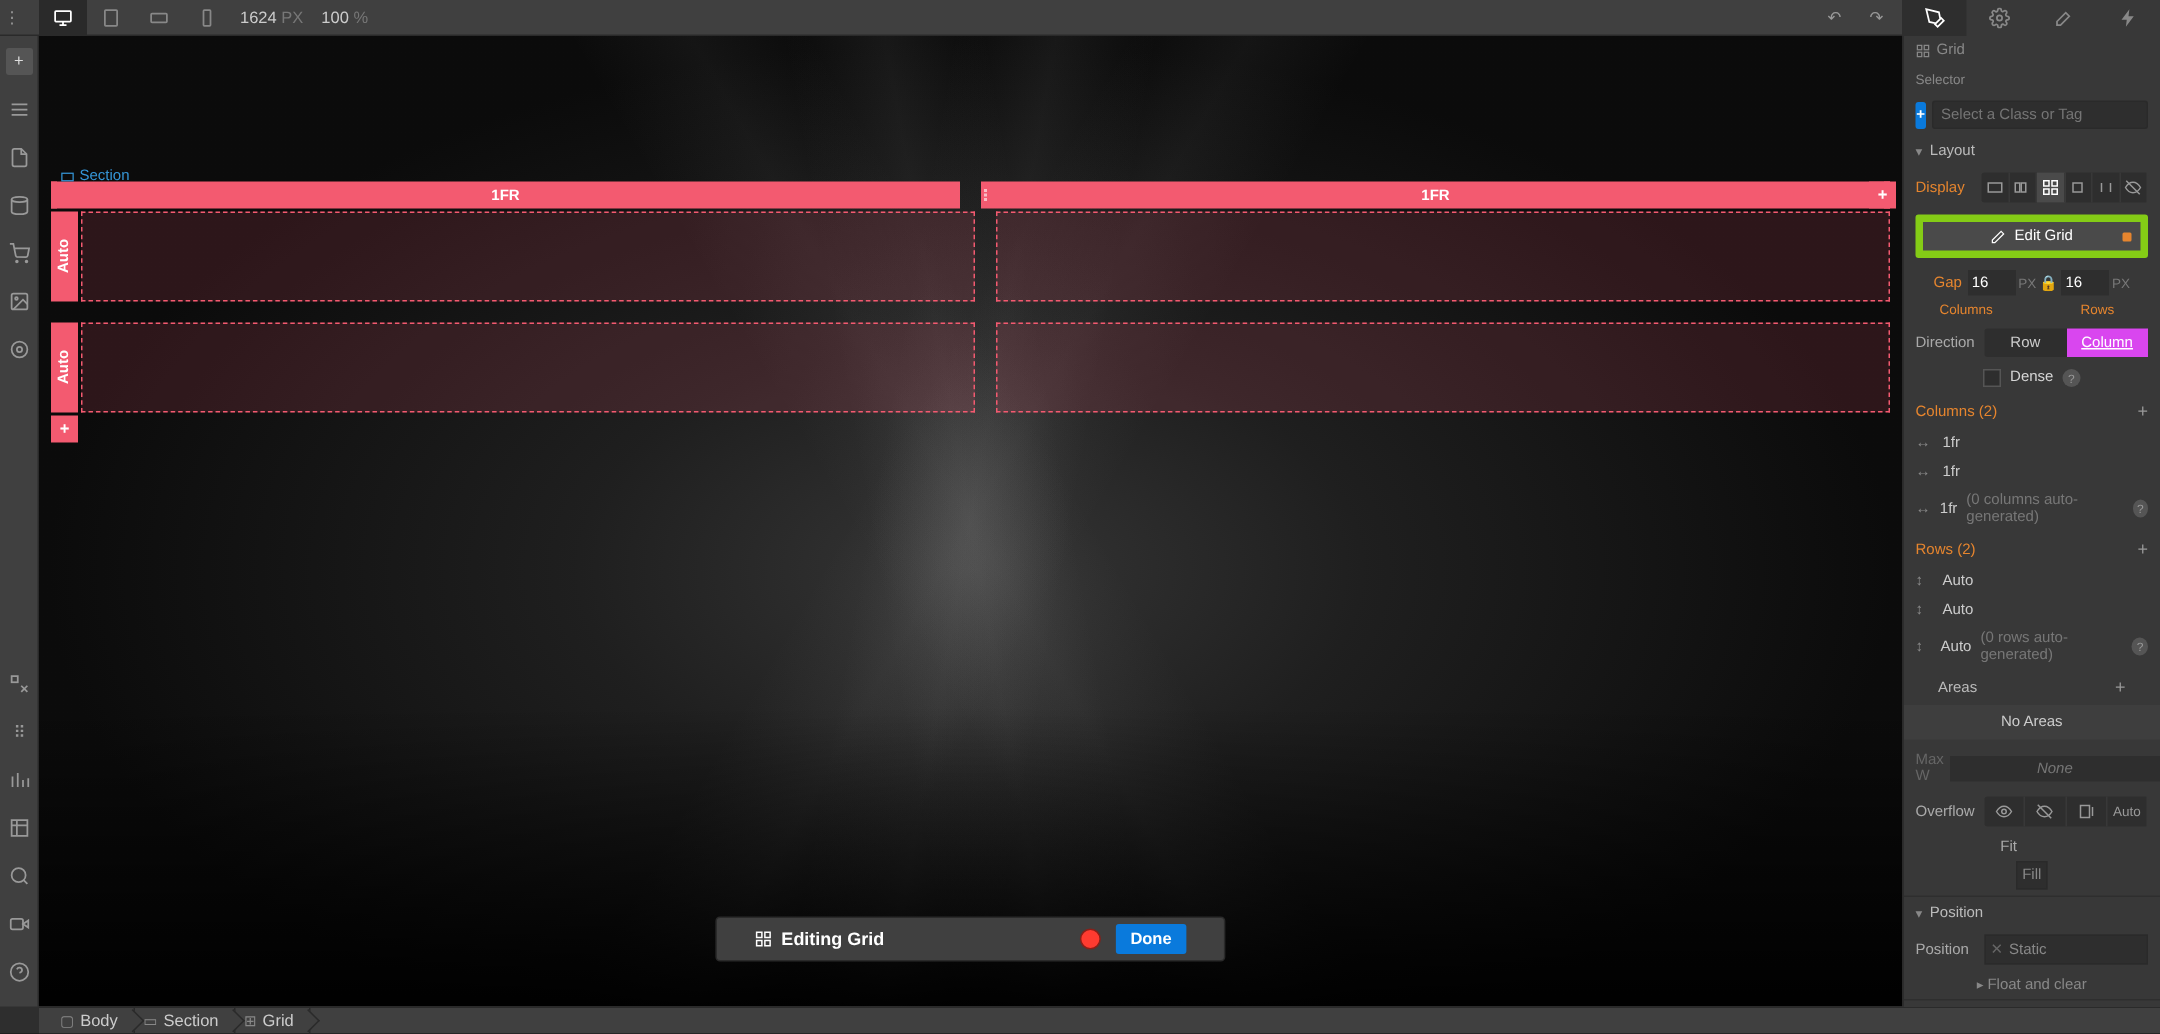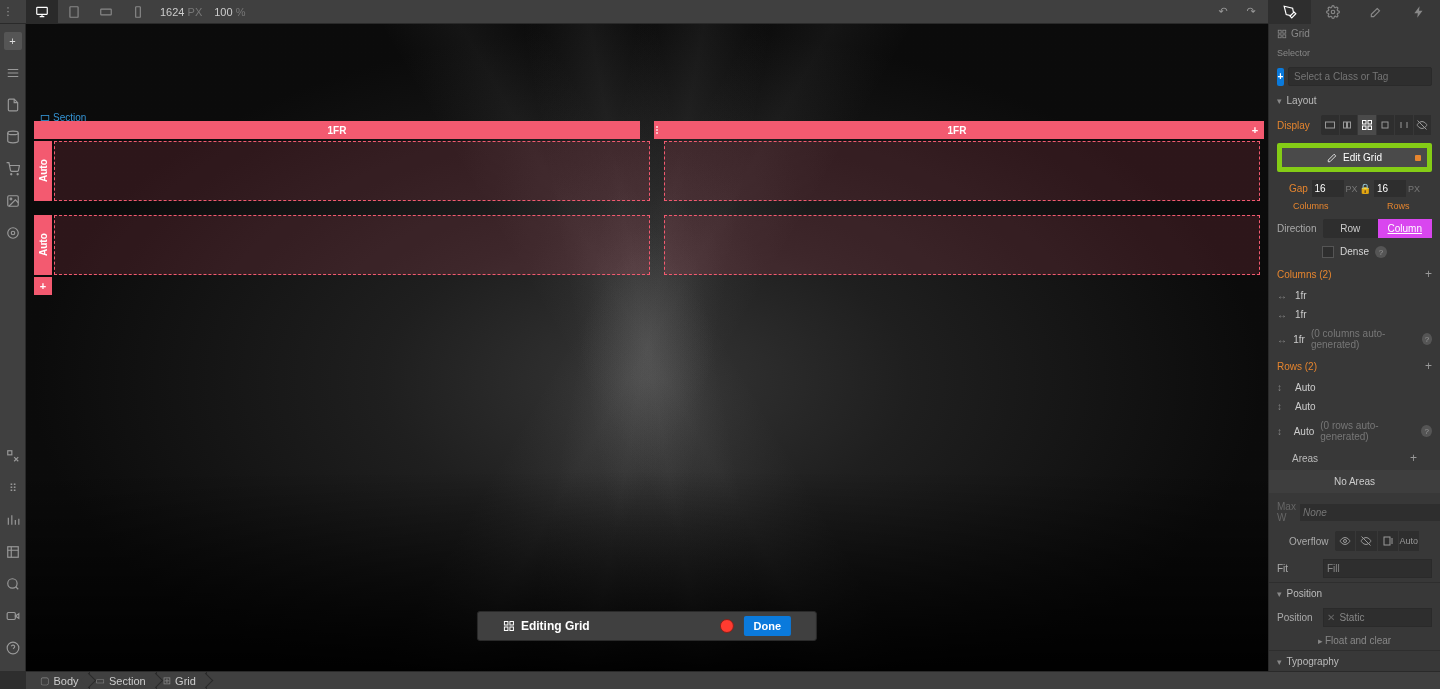--- a/index.html
+++ b/index.html
@@ -109,27 +109,27 @@
 .add-track { color: #999; cursor: pointer; font-size: 12px; }
 .track-item { display: flex; align-items: center; padding: 4px 8px; gap: 6px; color: #ccc; cursor: pointer; }
 .track-icon { width: 12px; color: #888; }
 .track-item .sub { color: #777; }
 
 .areas-header { display: flex; align-items: center; justify-content: space-between; padding: 5px 23px; color: #bbb; }
 .no-areas { padding: 6px 8px; text-align: center; color: #ccc; background: #3e3e3e; margin: 0 0 4px; }
 
 .dim-row { display: flex; align-items: center; padding: 4px 8px; gap: 4px; color: #666; }
 .dim-label { width: 36px; font-size: 10px; }
-.dim-input { flex: 1; background: #2e2e2e; border: none; color: #666; padding: 3px; font-size: 10px; font-style: italic; }
-
-.overflow-row { display: flex; align-items: center; padding: 4px 20px; gap: 4px; }
+.dim-input { flex: 1; background: #2e2e2e; border: none; color: #666; padding: 3px; font-size: 10px; font-style: italic; text-align: center; }
+
+.overflow-row { display: flex; align-items: center; padding: 4px 8px; gap: 4px; }
 .ov-btns { display: flex; flex: 1; background: #2e2e2e; border-radius: 2px; }
 .ov-btn { flex: 1; height: 20px; display: flex; align-items: center; justify-content: center; color: #999; cursor: pointer; font-size: 9px; border-right: 1px solid #383838; }
 
-.fit-row { display: flex; align-items: center; padding: 4px 8px; gap: 4px; color: #888; }
+.fit-row { display: flex; align-items: center; padding: 4px 8px; gap: 4px; color: #888; flex-direction: column; }
 .fit-select { flex: 1; background: #2e2e2e; border: 1px solid #2a2a2a; color: #888; padding: 3px; font-size: 10px; }
 
 .pos-select { flex: 1; background: #2e2e2e; border: 1px solid #2a2a2a; color: #888; padding: 3px; display: flex; align-items: center; gap: 4px; }
 .float-row { text-align: center; padding: 4px; color: #888; cursor: pointer; font-size: 10px; }
 .font-row { display: flex; align-items: center; padding: 4px 8px; gap: 4px; color: #888; }
 .font-select { flex: 1; background: #2e2e2e; border: 1px solid #2a2a2a; color: #aaa; padding: 3px; font-size: 10px; }
 
 
 .breadcrumb { position: absolute; bottom: 0; left: 26px; right: 0; height: 18px; background: #404040; border-top: 1px solid #2a2a2a; display: flex; align-items: center; padding-left: 8px; gap: 0; }
 .crumb { display: flex; align-items: center; gap: 4px; padding: 0 10px 0 6px; color: #ccc; cursor: pointer; position: relative; height: 18px; border-right: 1px solid #2a2a2a; }

